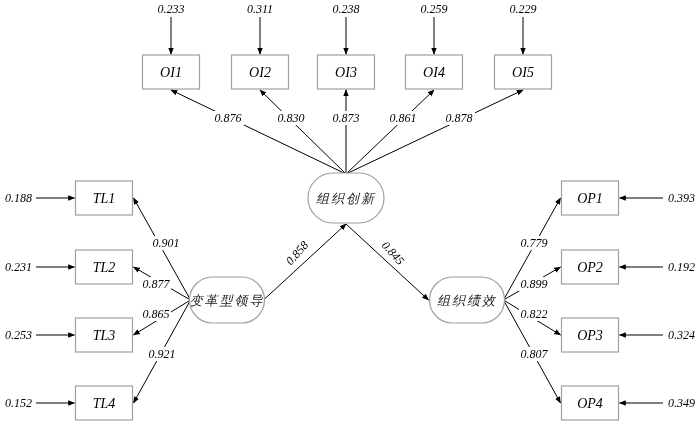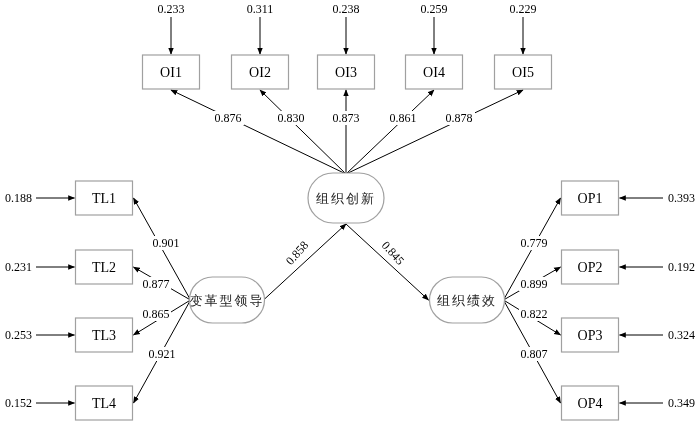--- a/index.html
+++ b/index.html
@@ -1,16 +1,16 @@
 <!DOCTYPE html>
 <html><head>
   <meta charset="utf-8">
   <style>
     html, body { margin: 0; padding: 0; background: #ffffff; }
-    #canvas { position: relative; width: 700px; height: 424px; background: #ffffff; overflow: hidden; }
+    #canvas { position: relative; width: 700px; height: 424px; background: #ffffff; overflow: hidden; font-style: italic; }
     svg { position: absolute; left: 0; top: 0; }
     .box { fill: #ffffff; stroke: #a0a0a0; stroke-width: 1.2; }
     .latent { fill: #ffffff; stroke: #a0a0a0; stroke-width: 1.2; }
     .edge { stroke: #000000; stroke-width: 1; fill: none; }
     .t-node { font-family: "Liberation Serif", serif; font-size: 14px; fill: #000; }
     .t-latent { font-family: "DejaVu Sans", sans-serif; font-size: 13px; fill: #222; letter-spacing: 2px; }
     .t-num { font-family: "Liberation Serif", serif; font-size: 12px; fill: #000; }
   </style>
 </head>
 <body>

